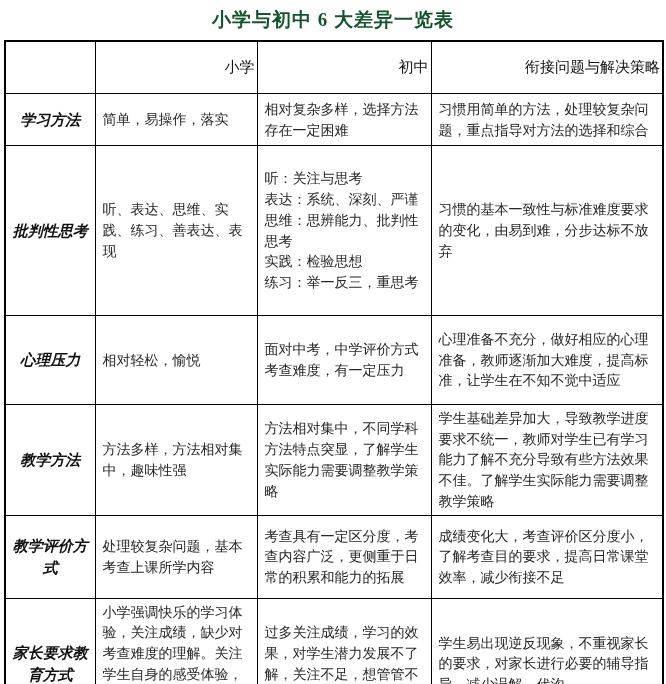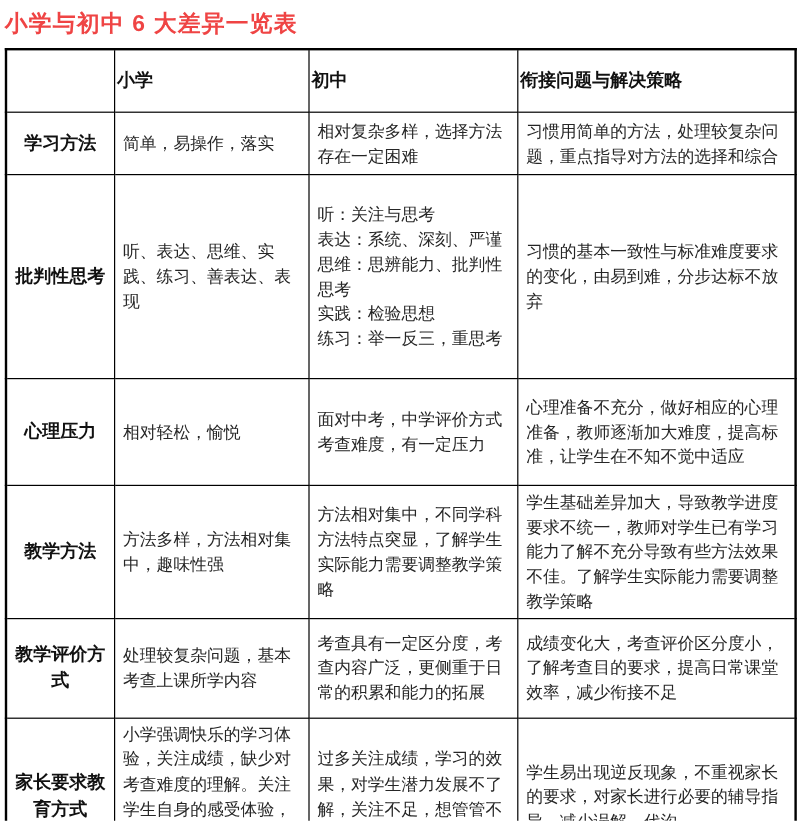--- a/index.html
+++ b/index.html
@@ -9,53 +9,54 @@
     font-family: "Liberation Sans", "DejaVu Sans", sans-serif;
     color: #1f1f1f;
   }
   .page {
     width: 666px;
     height: 684px;
     padding: 2px 4px 2px 4px;
     background: #ffffff;
   }
   .doc-title {
-    text-align: left;
+    text-align: center;
     font-size: 19px;
     font-weight: bold;
-    color: #ef4444;
+    color: #14532d;
     letter-spacing: 1px;
     padding: 5px 0 7px 0;
-    font-family: Liberation Sans, sans-serif;
+    font-family: Liberation Serif, serif;
   }
   table.diff-table {
     width: 658px;
     border-collapse: collapse;
     table-layout: fixed;
     border: 2px solid #000000;
   }
   .diff-table th, .diff-table td {
     border: 1px solid #000000;
     vertical-align: middle;
     overflow: hidden;
   }
   .diff-table th {
     font-size: 15px;
-    font-weight: bold;
-    text-align: left;
+    font-weight: normal;
+    text-align: right;
     color: #111111;
     padding: 16px 2px;
   }
   .diff-table td.row-label {
     font-size: 15px;
     font-weight: bold;
     text-align: center;
     color: #111111;
     padding: 2px 3px;
     line-height: 1.45;
+    font-style: italic;
   }
   .diff-table td.cell {
     font-size: 14px;
     text-align: left;
     padding: 3px 7px;
     line-height: 1.48;
     color: #262626;
     white-space: pre-line;
   }
   

